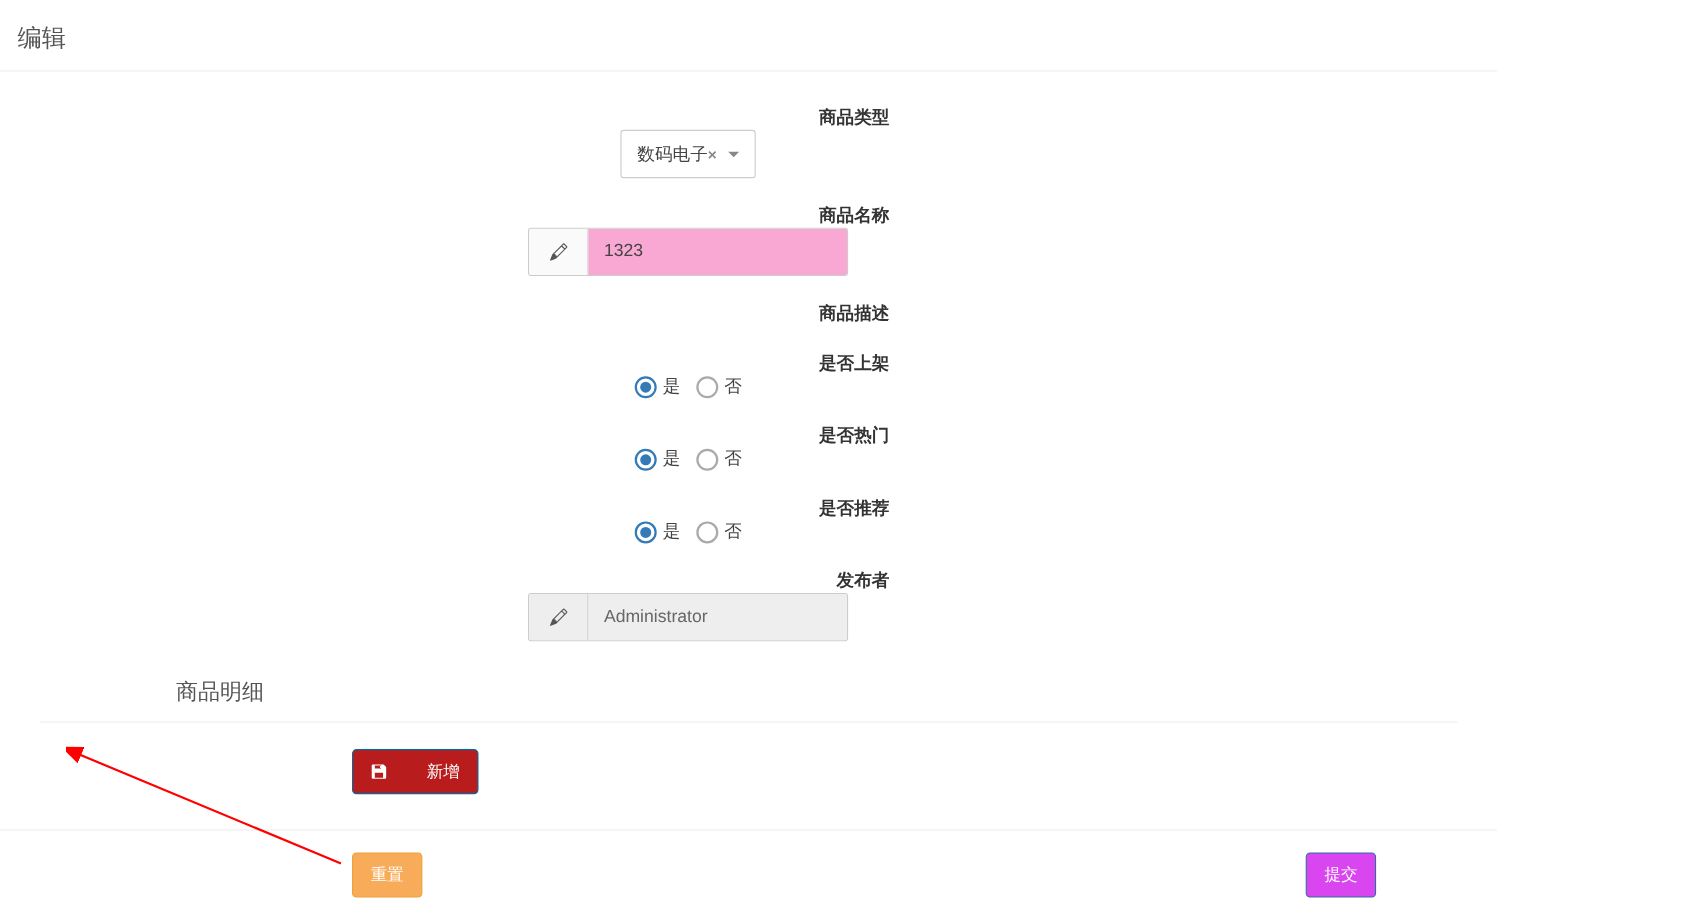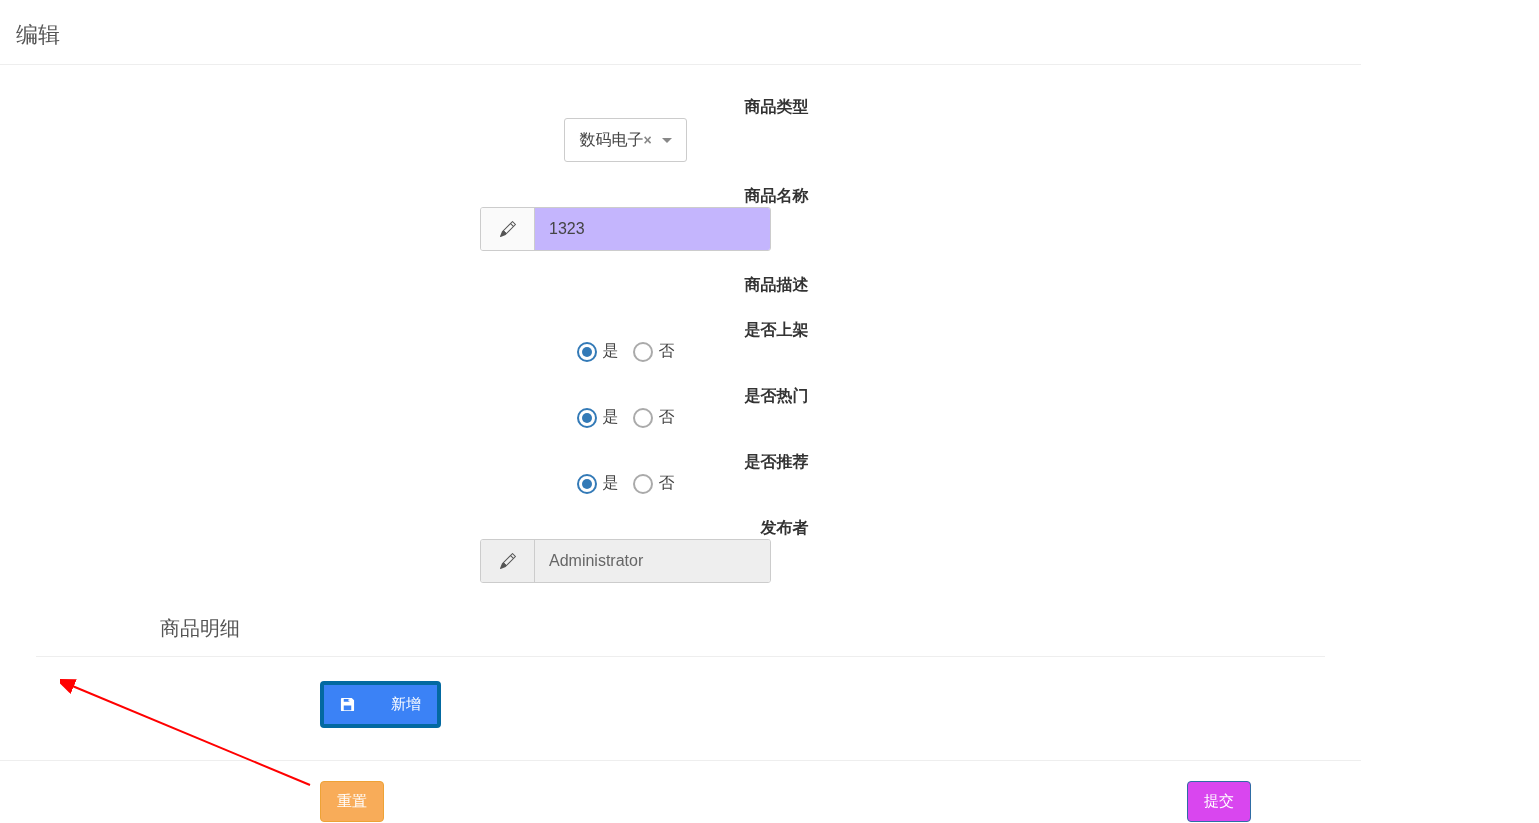--- a/index.html
+++ b/index.html
@@ -97,21 +97,21 @@
       justify-content: center;
       color: #555;
     }
     .input-group input {
       flex: 1;
       border: none;
       outline: none;
       padding: 0 14px;
       font-size: 16px;
       color: #444;
-      background: #c4b5fd;
+      background: #f9a8d4;
     }
     .input-group.readonly .input-group-addon,
     .input-group.readonly input {
       background: #eeeeee;
     }
     .input-group.readonly input {
       color: #666;
     }
     .radio-group {
       display: flex;
@@ -166,22 +166,22 @@
       align-items: center;
       gap: 4px;
       border: none;
       border-radius: 4px;
       cursor: pointer;
       font-size: 15px;
       padding: 10px 16px;
       color: #fff;
     }
     .btn-success {
-      background: #3b82f6;
-      border: 4px solid #0369a1;
+      background: #b91c1c;
+      border: 1px solid #0369a1;
       gap: 36px;
     }
     .btn-warning {
       background: #f8ac59;
       border: 1px solid #eea236;
       text-align: right;
     }
     .btn-primary {
       background: #d946ef;
       border: 1px solid #2e6da4;

